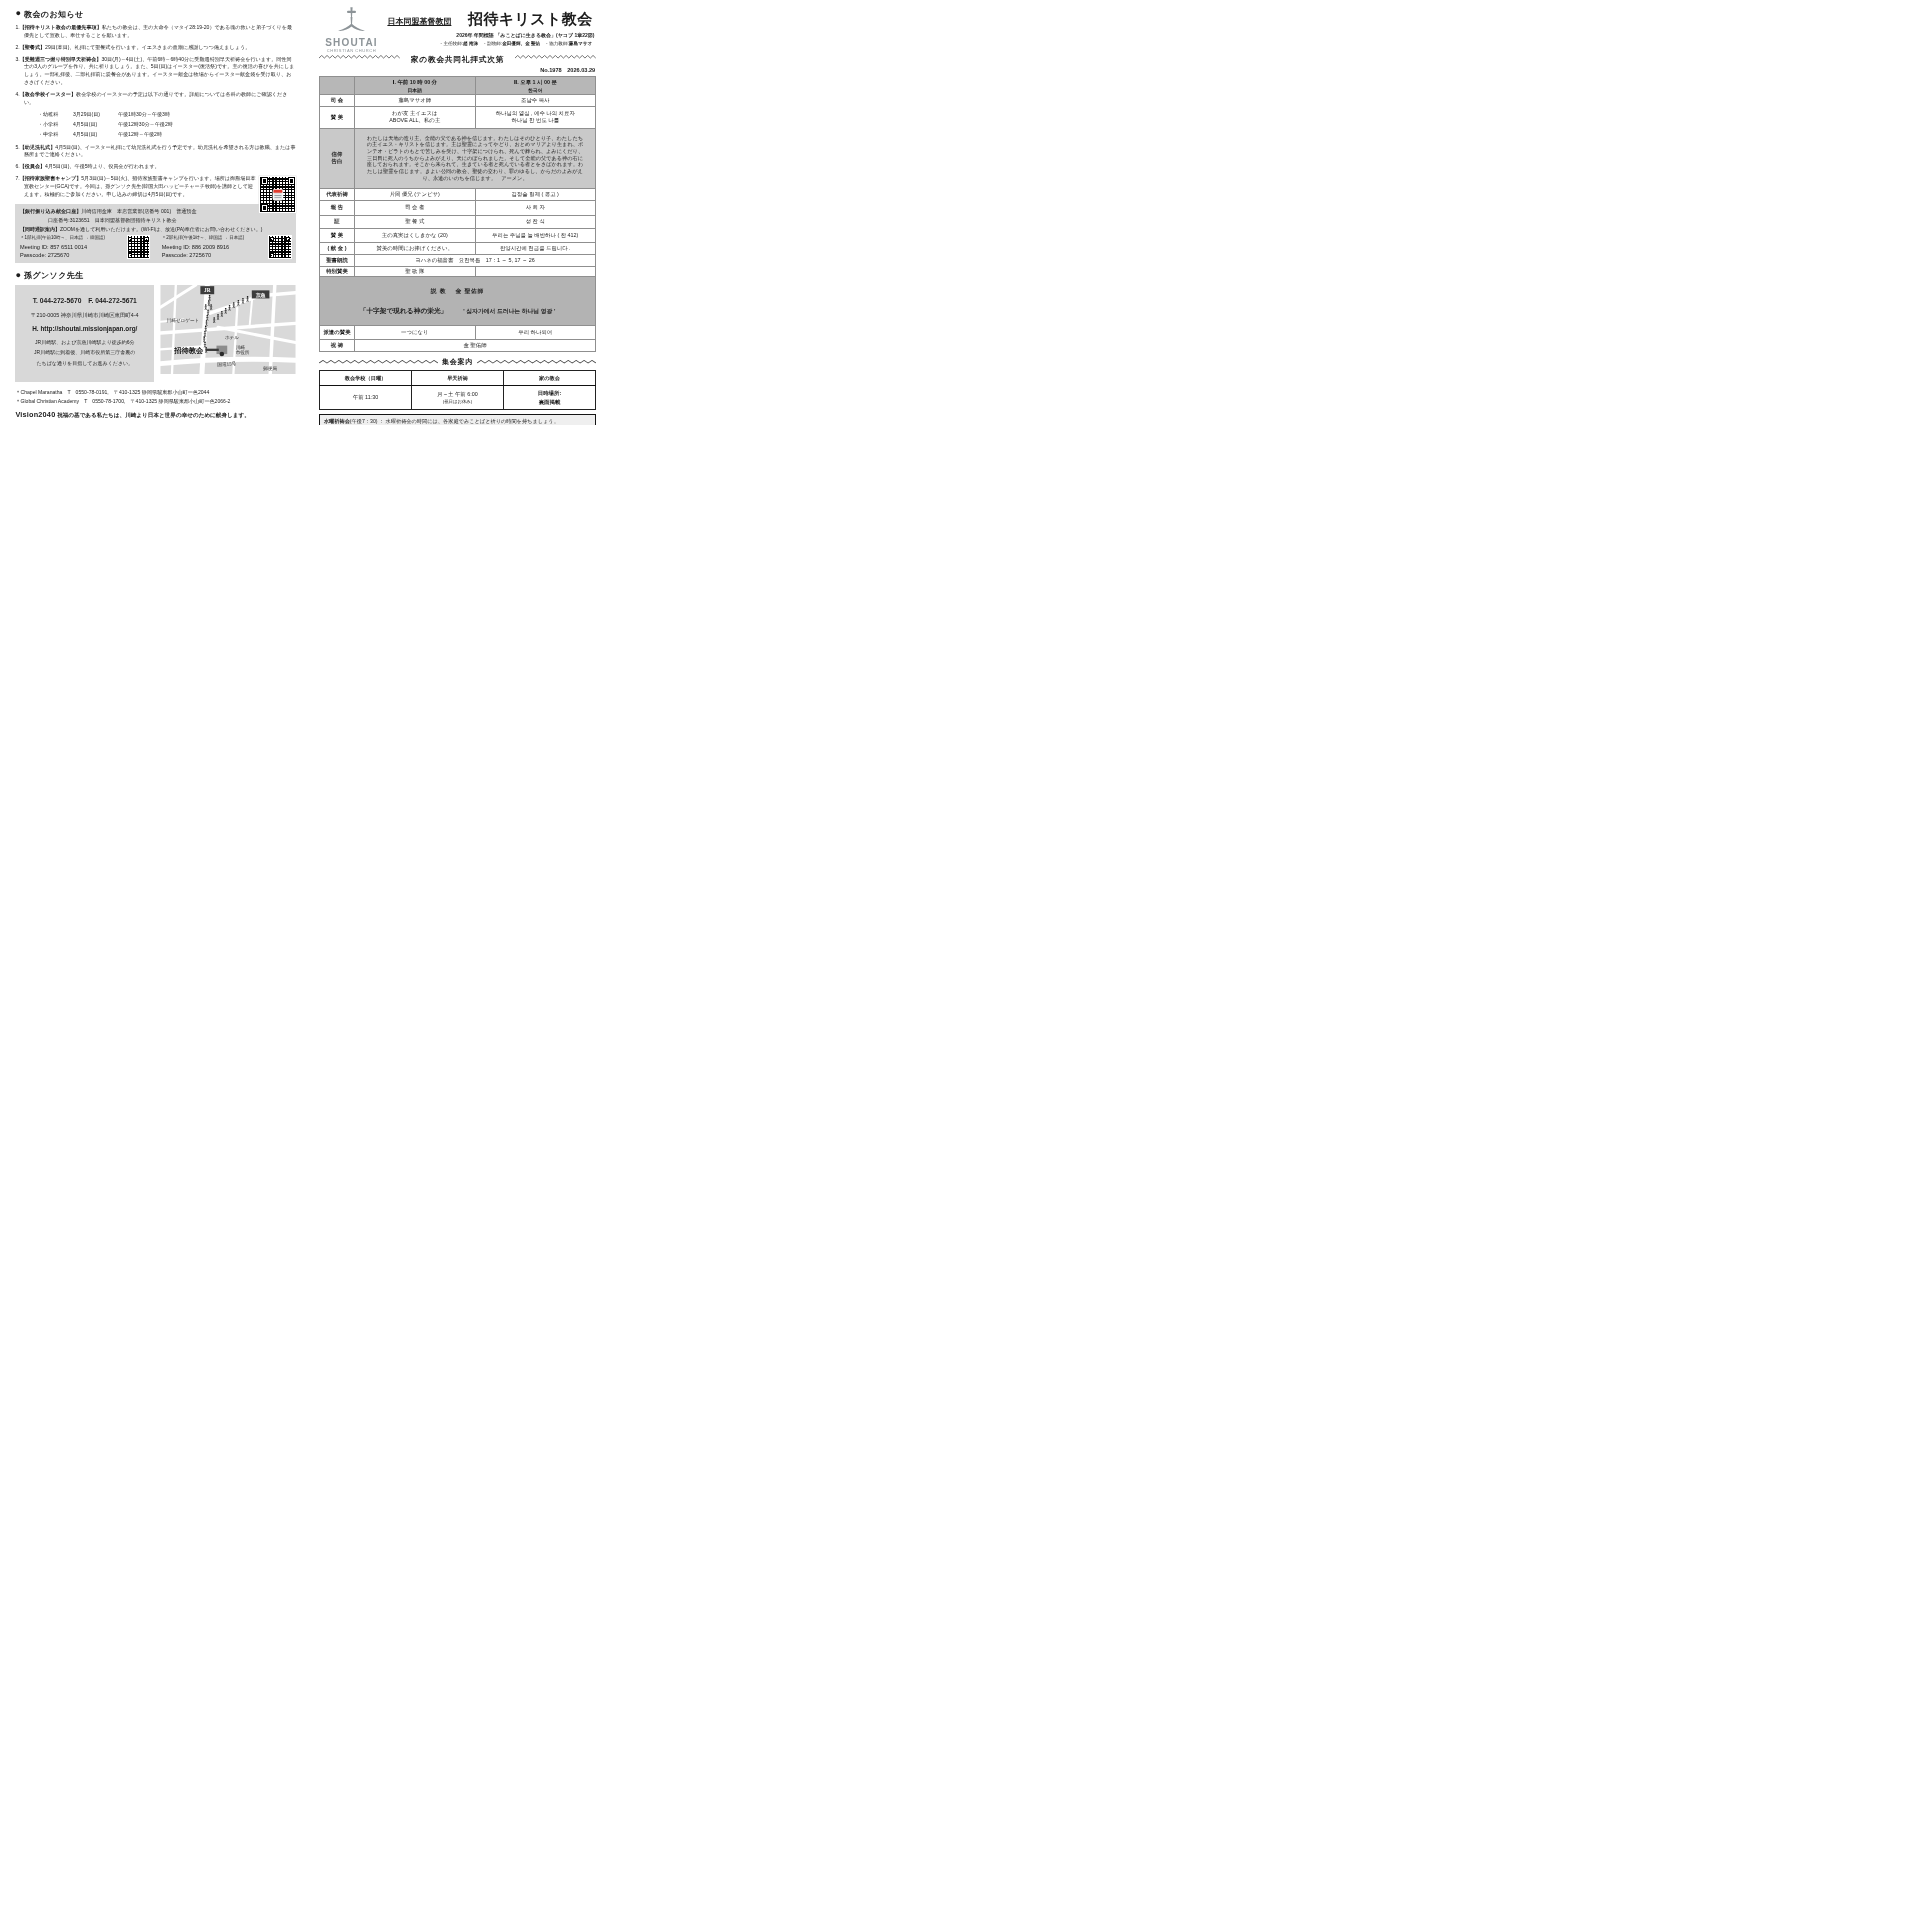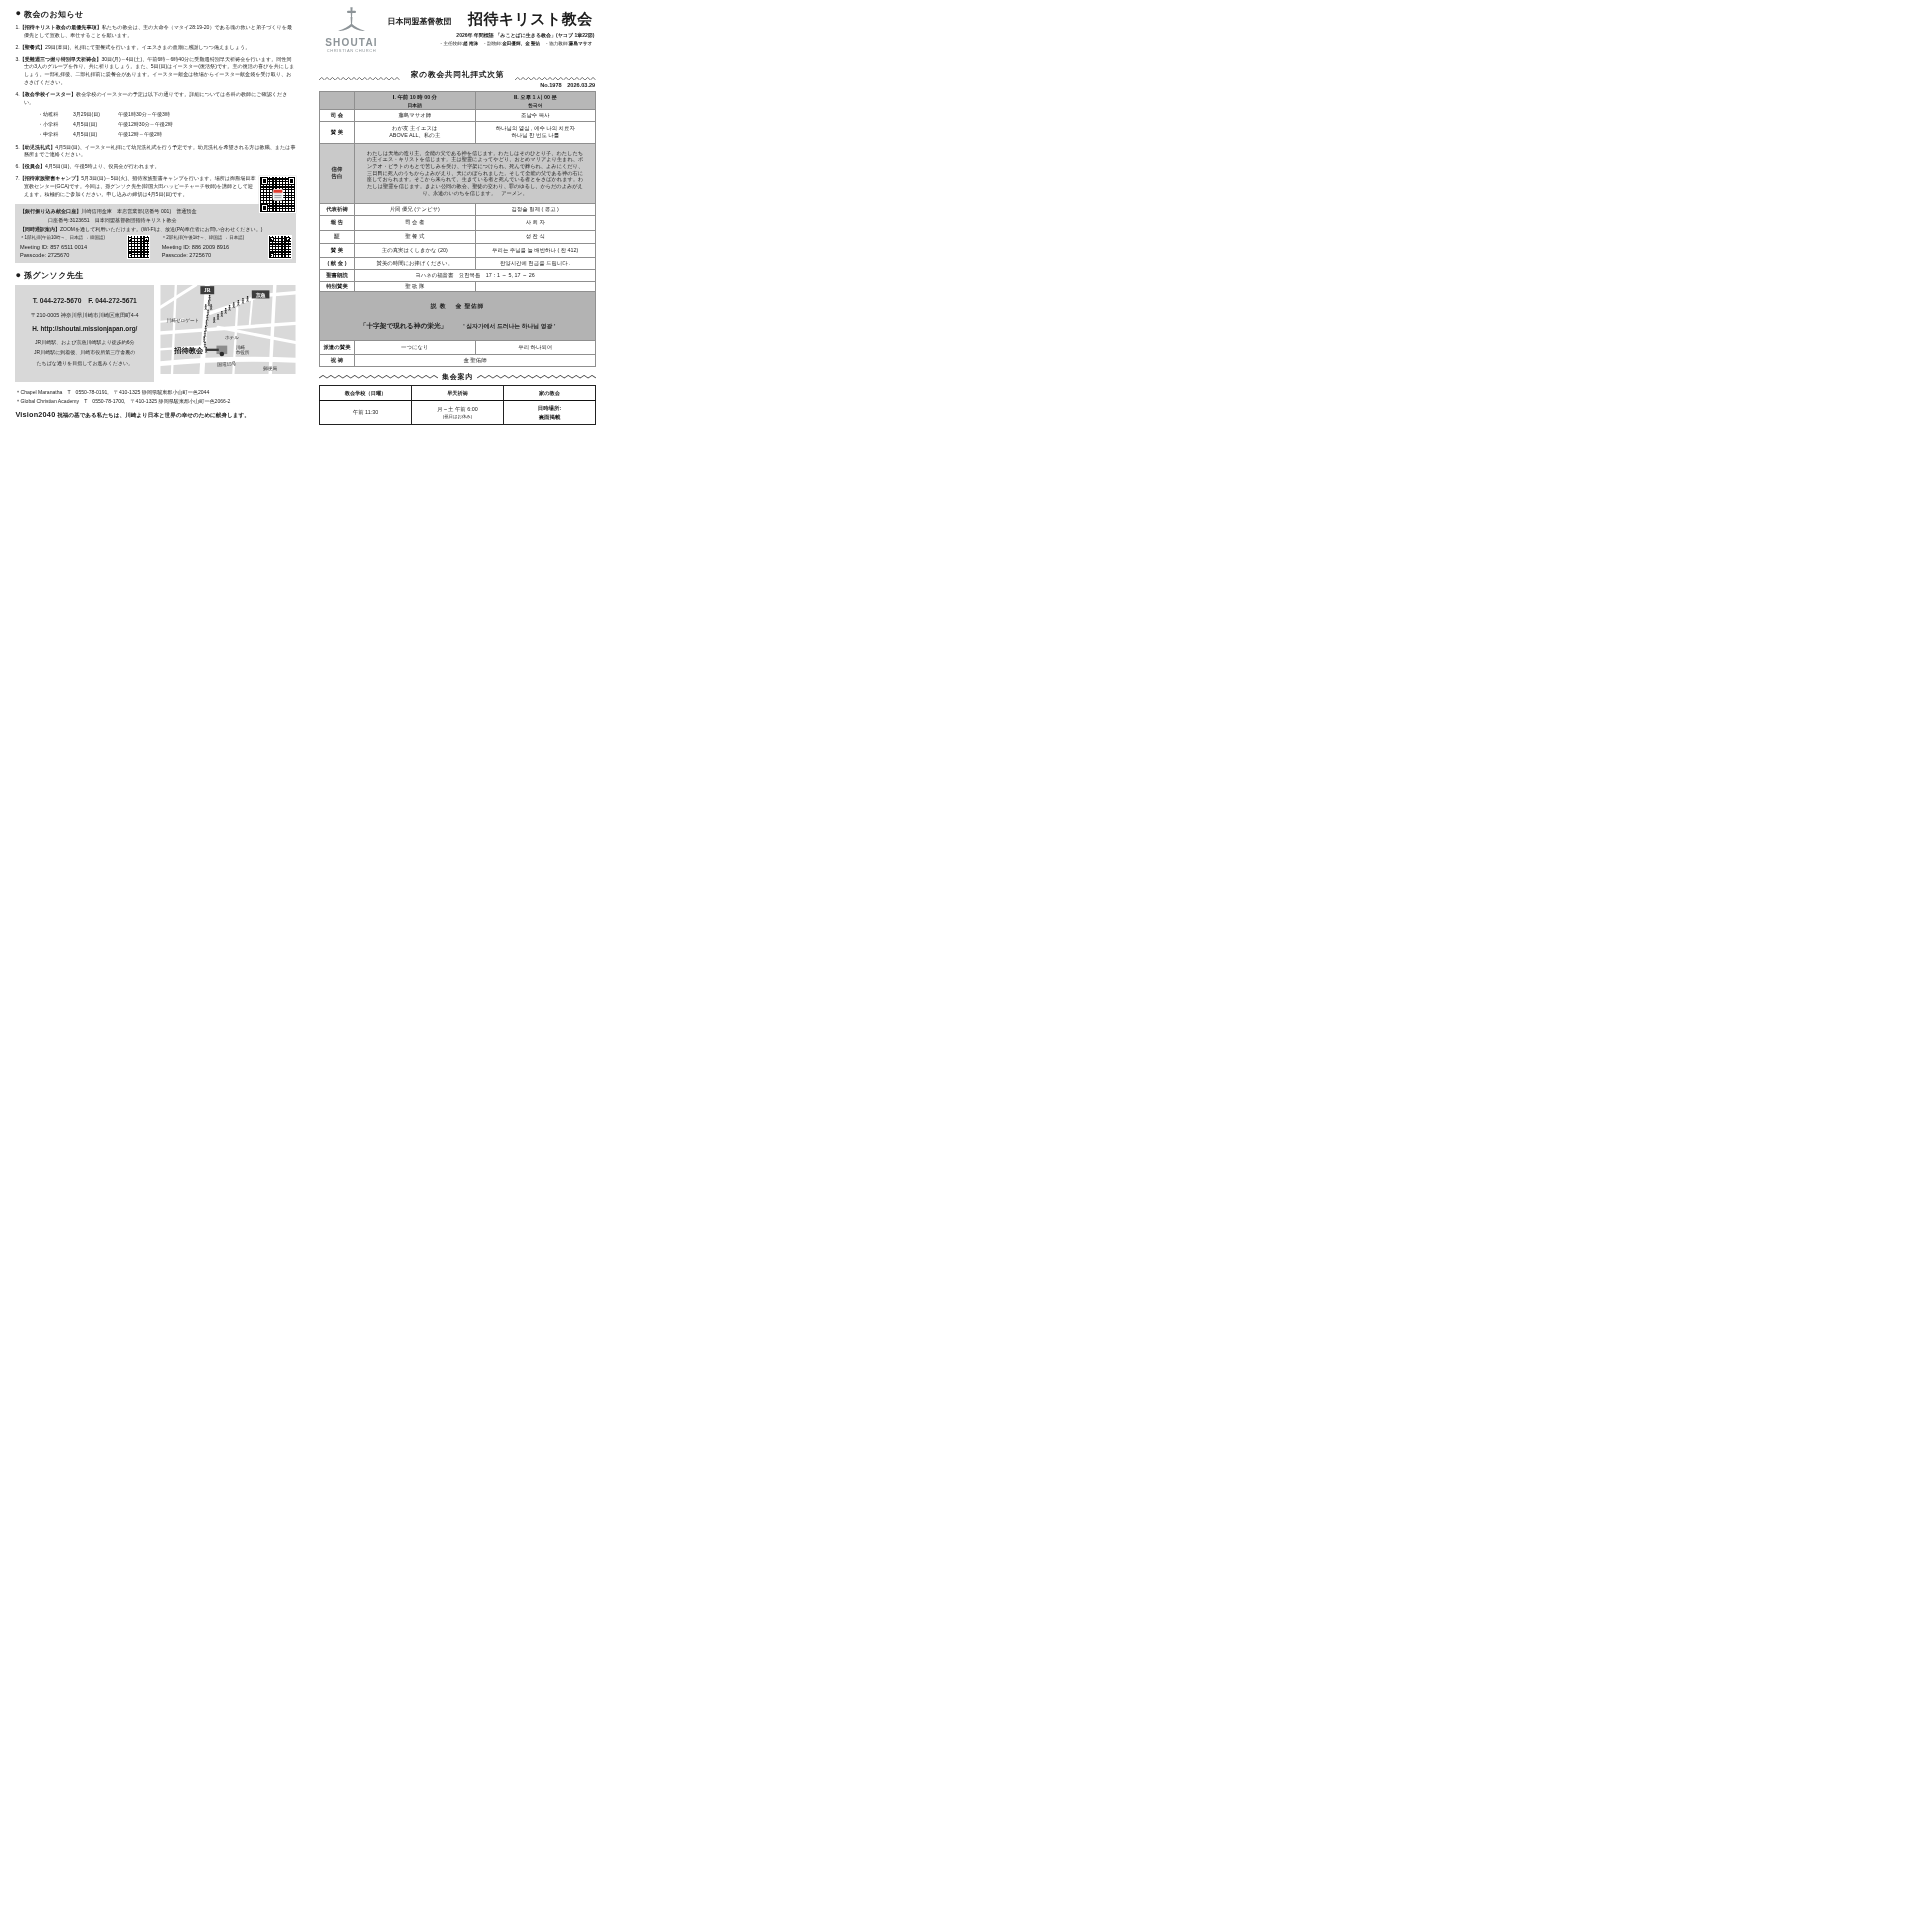--- a/index.html
+++ b/index.html
@@ -75,27 +75,27 @@
   .vision .vl{font-size:7.3px;letter-spacing:0.2px;}
   .vision .vt{font-size:5.6px;}
 
   
   .hdr{display:flex;align-items:flex-start;}
   .logo{width:65px;text-align:center;color:#8d9498;}
   .logo-name{font-size:10px;font-weight:bold;letter-spacing:1.2px;margin-top:0.8px;}
   .logo-sub{font-size:4px;letter-spacing:0.6px;margin-top:0.4px;}
   .hdr-right{flex:1;padding-top:3.9px;}
   .title-row{display:flex;align-items:baseline;justify-content:center;gap:4.6px;white-space:nowrap;}
-  .org{font-size:8px;font-weight:bold;}
+  .org{font-size:8px;font-weight:bold;text-decoration:underline;}
   .church{font-size:15px;font-weight:bold;letter-spacing:0.4px;margin-left:12px;}
   .slogan{text-align:right;font-weight:bold;font-size:5px;margin-top:3.1px;padding-right:1.5px;}
   .pastors{text-align:right;font-size:4.6px;margin-top:3.1px;padding-right:0.8px;}
   .pastors b{margin-right:3.1px;}
 
-  .order-row{display:flex;align-items:flex-end;gap:11px;margin-top:17px;}
+  .order-row{display:flex;align-items:flex-start;gap:11px;margin-top:2px;}
   .order-title{font-size:7.7px;font-weight:bold;letter-spacing:0.8px;white-space:nowrap;}
   .zz{flex:1;height:3.5px;}
   .issue{text-align:right;font-weight:bold;font-size:5.6px;margin:1.2px 0.8px 1.9px 0;}
 
   
   table.stable{width:100%;border-collapse:collapse;border:1.2px solid #111;table-layout:fixed;}
   table.stable td{border:0.6px solid #8f8f8f;text-align:center;vertical-align:middle;padding:0.8px 1.5px;overflow:hidden;}
   table.stable td.lbl{font-weight:bold;font-size:5.4px;}
   table.stable td.val{font-size:5.4px;}
   tr.thead td{background:#b7b7b7;font-weight:bold;font-size:5.4px;}

